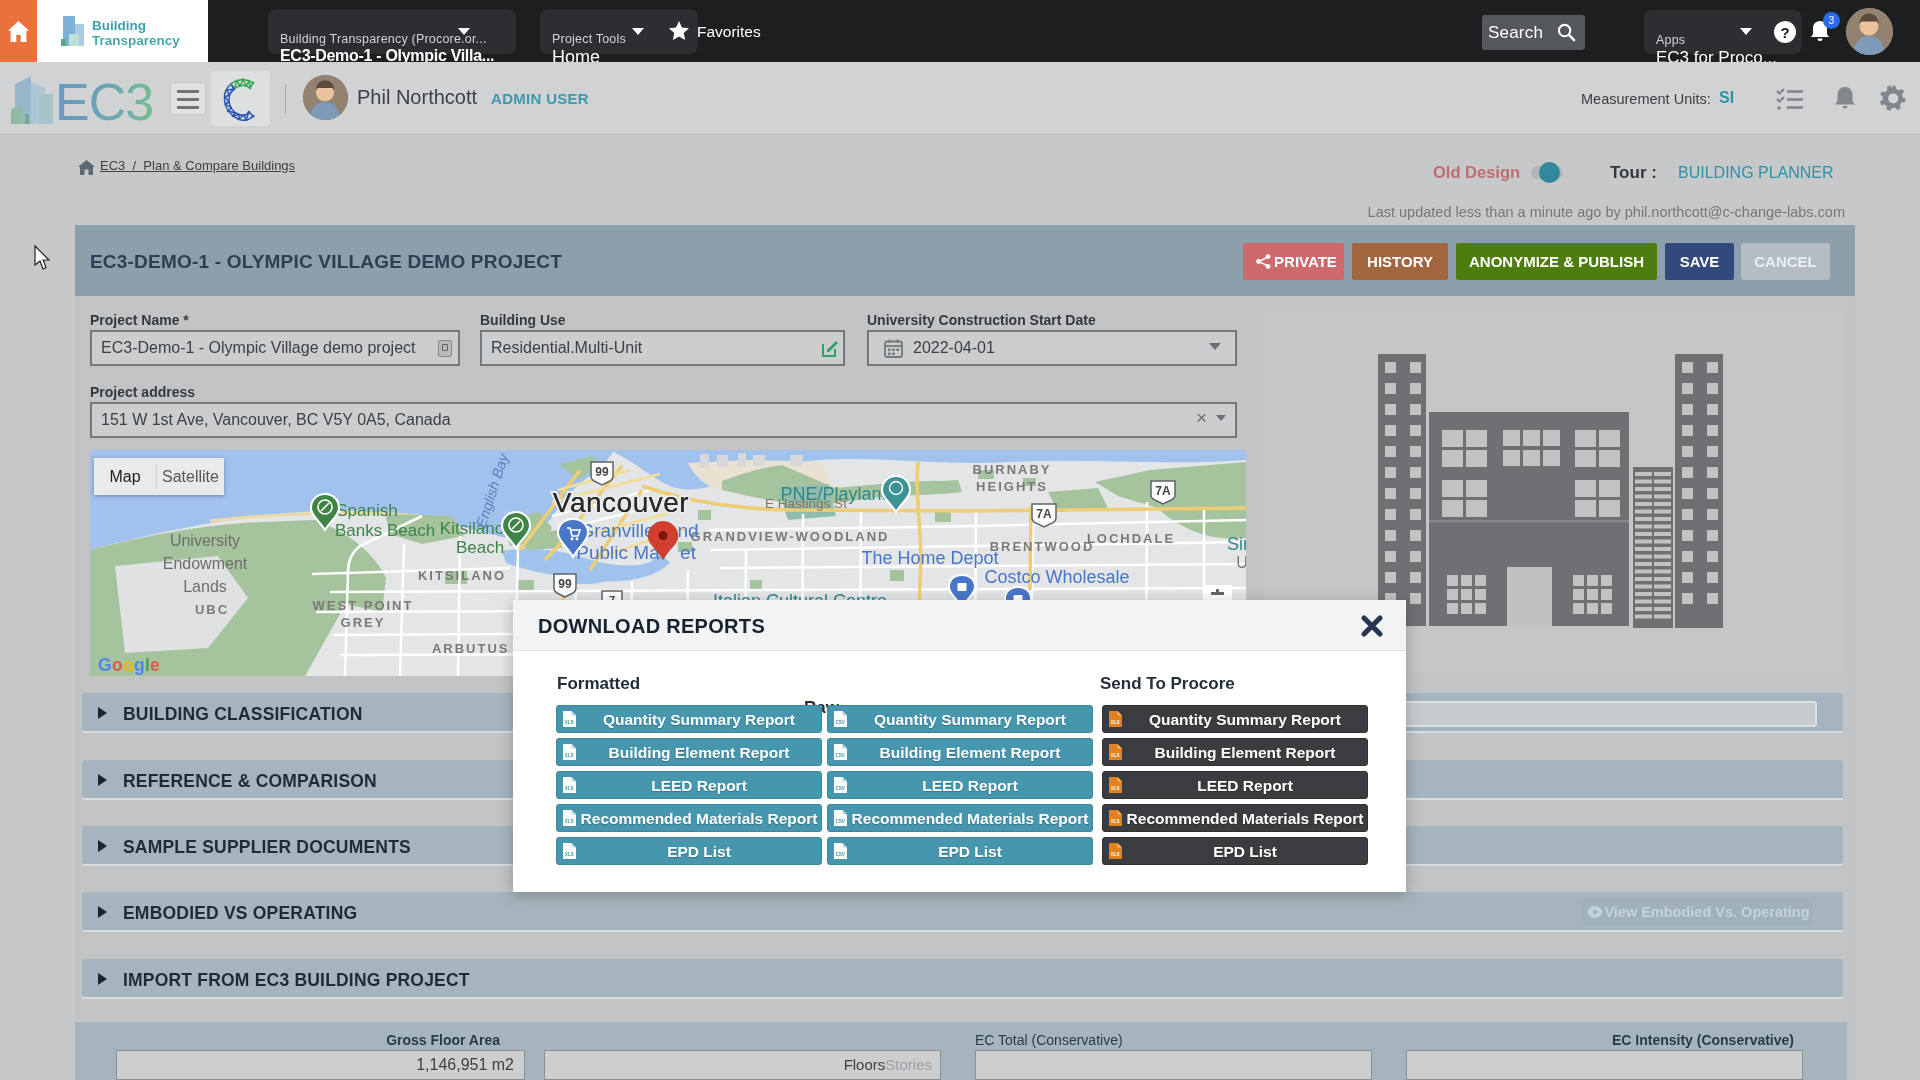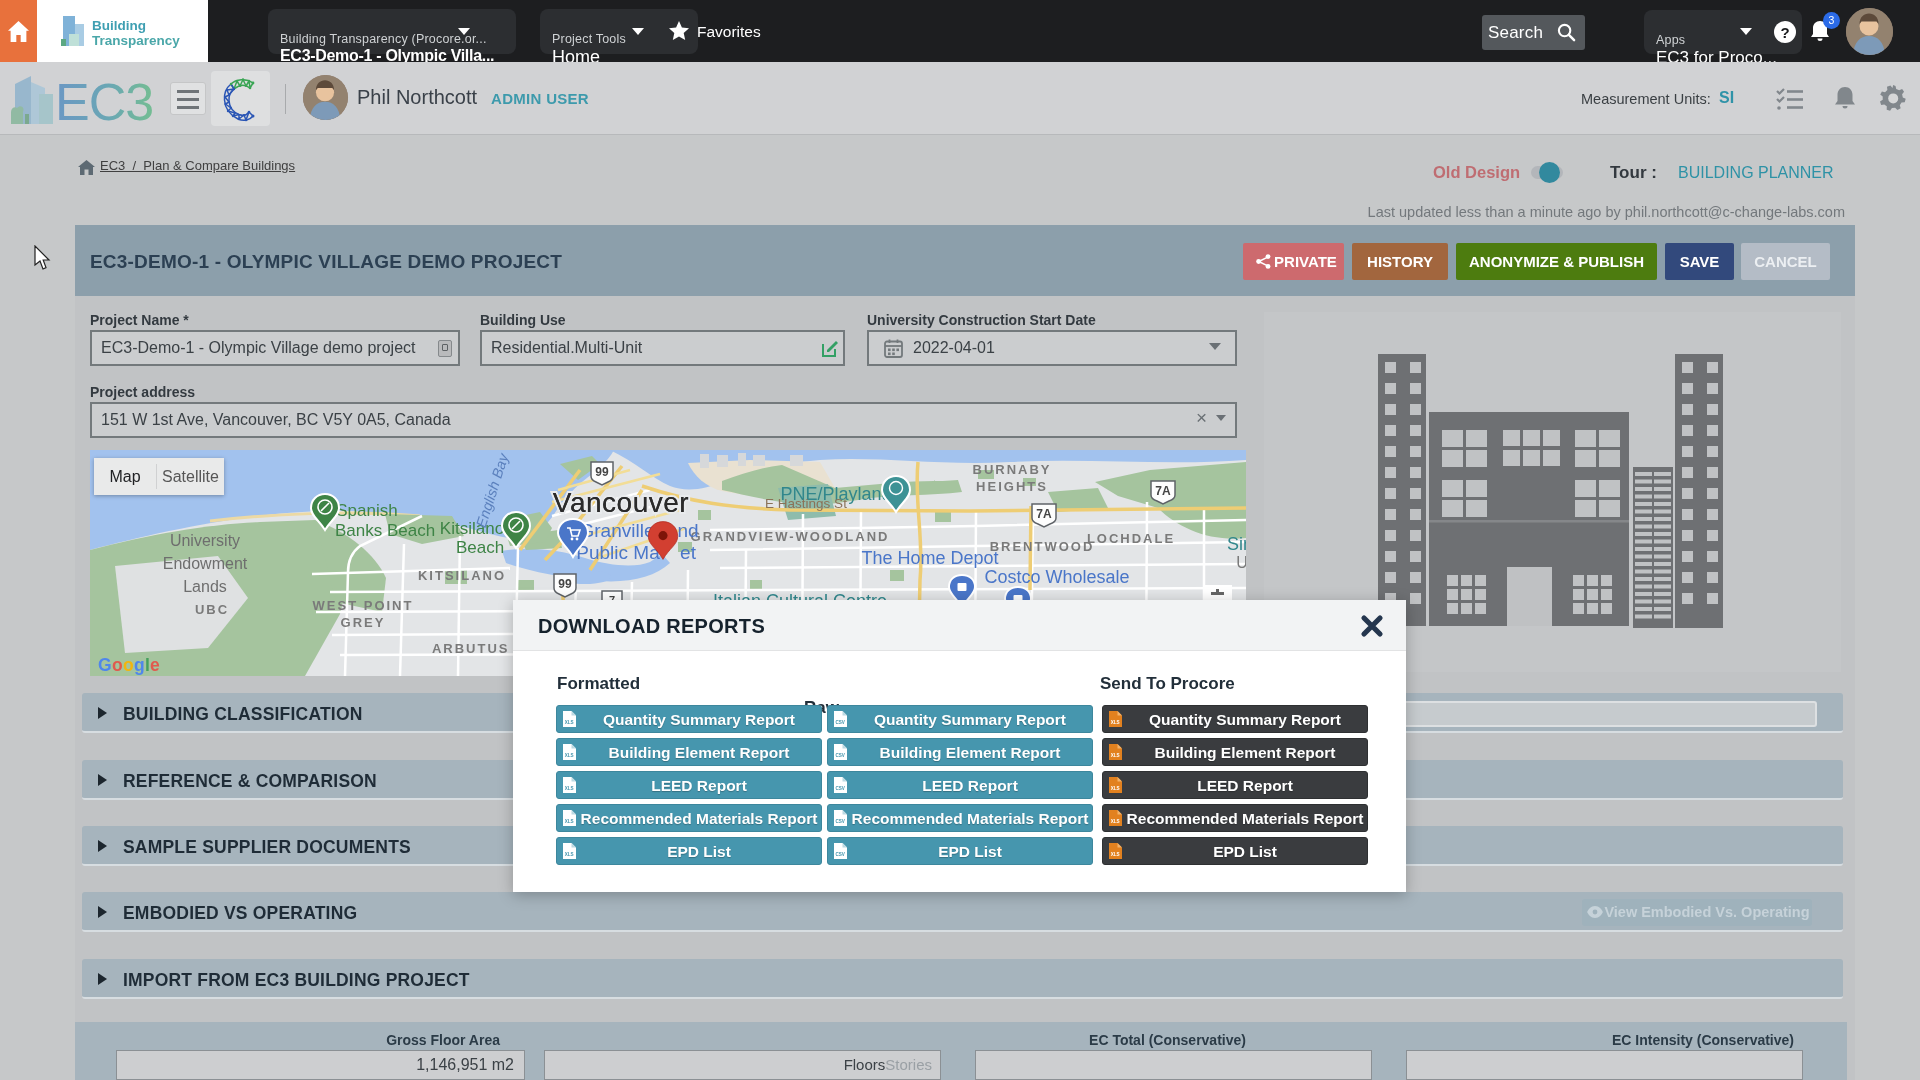--- a/index.html
+++ b/index.html
@@ -625,21 +625,21 @@
 <div class="abs" style="left:1264px; top:705px; width:553px; font-size:13px; font-weight:bold; color:#20282e;">17% Complete</div>
 
 <div class="abs" style="left:1582px; top:899px; width:230px; height:27px; background:#9fb2bc; border-radius:3px; color:#c6d2d9; font-weight:bold; text-align:center; line-height:27px; padding-left:20px; white-space:nowrap; font-size:14.5px;">View Embodied Vs. Operating</div>
 <svg class="abs" style="left:1587px; top:906px;" width="16" height="12" viewBox="0 0 17 13">
   <path d="M8.5 0 C4 0 1.2 3.5 0 6.5 C1.2 9.5 4 13 8.5 13 C13 13 15.8 9.5 17 6.5 C15.8 3.5 13 0 8.5 0 Z" fill="#c6d2d9"></path>
   <circle cx="8.5" cy="6.5" r="2.6" fill="#9fb2bc"></circle>
 </svg>
 
 <div class="abs" style="left:75px; top:1022px; width:1772px; height:58px; background:#a6b4bd;"></div>
 <div class="abs" style="left:118px; top:1032px; width:382px; text-align:right; font-size:14px; font-weight:bold; color:#2b3b47;">Gross Floor Area</div>
-<div class="abs" style="left:975px; top:1032px; width:385px; text-align:center; font-size:14px; font-weight:bold; color:#2b3b47;">EC Total (Conservative)</div>
+<div class="abs" style="left:975px; top:1032px; width:385px; text-align:left; font-size:14px; font-weight:normal; color:#2b3b47;">EC Total (Conservative)</div>
 <div class="abs" style="left:1406px; top:1032px; width:388px; text-align:right; font-size:14px; font-weight:bold; color:#2b3b47;">EC Intensity (Conservative)</div>
 <div class="abs" style="left:116px; top:1050px; width:409px; height:30px; background:#cdced0; border:1px solid #8b9094; font-size:16px; color:#3b4146; text-align:right; padding:5px 10px 0 0;">1,146,951 m2</div>
 <div class="abs" style="left:544px; top:1050px; width:397px; height:30px; background:#cdced0; border:1px solid #8b9094; font-size:15px; text-align:right; padding:5px 8px 0 0;"><span style="color:#3b4146;">Floors</span><span style="color:#9aa0a5;">Stories</span></div>
 <div class="abs" style="left:975px; top:1050px; width:397px; height:30px; background:#cdced0; border:1px solid #8b9094;"></div>
 <div class="abs" style="left:1406px; top:1050px; width:397px; height:30px; background:#cdced0; border:1px solid #8b9094;"></div>
 
 <div id="modal">
   <div id="mhead"></div>
   <div id="mtitle">DOWNLOAD REPORTS</div>
 </div>

